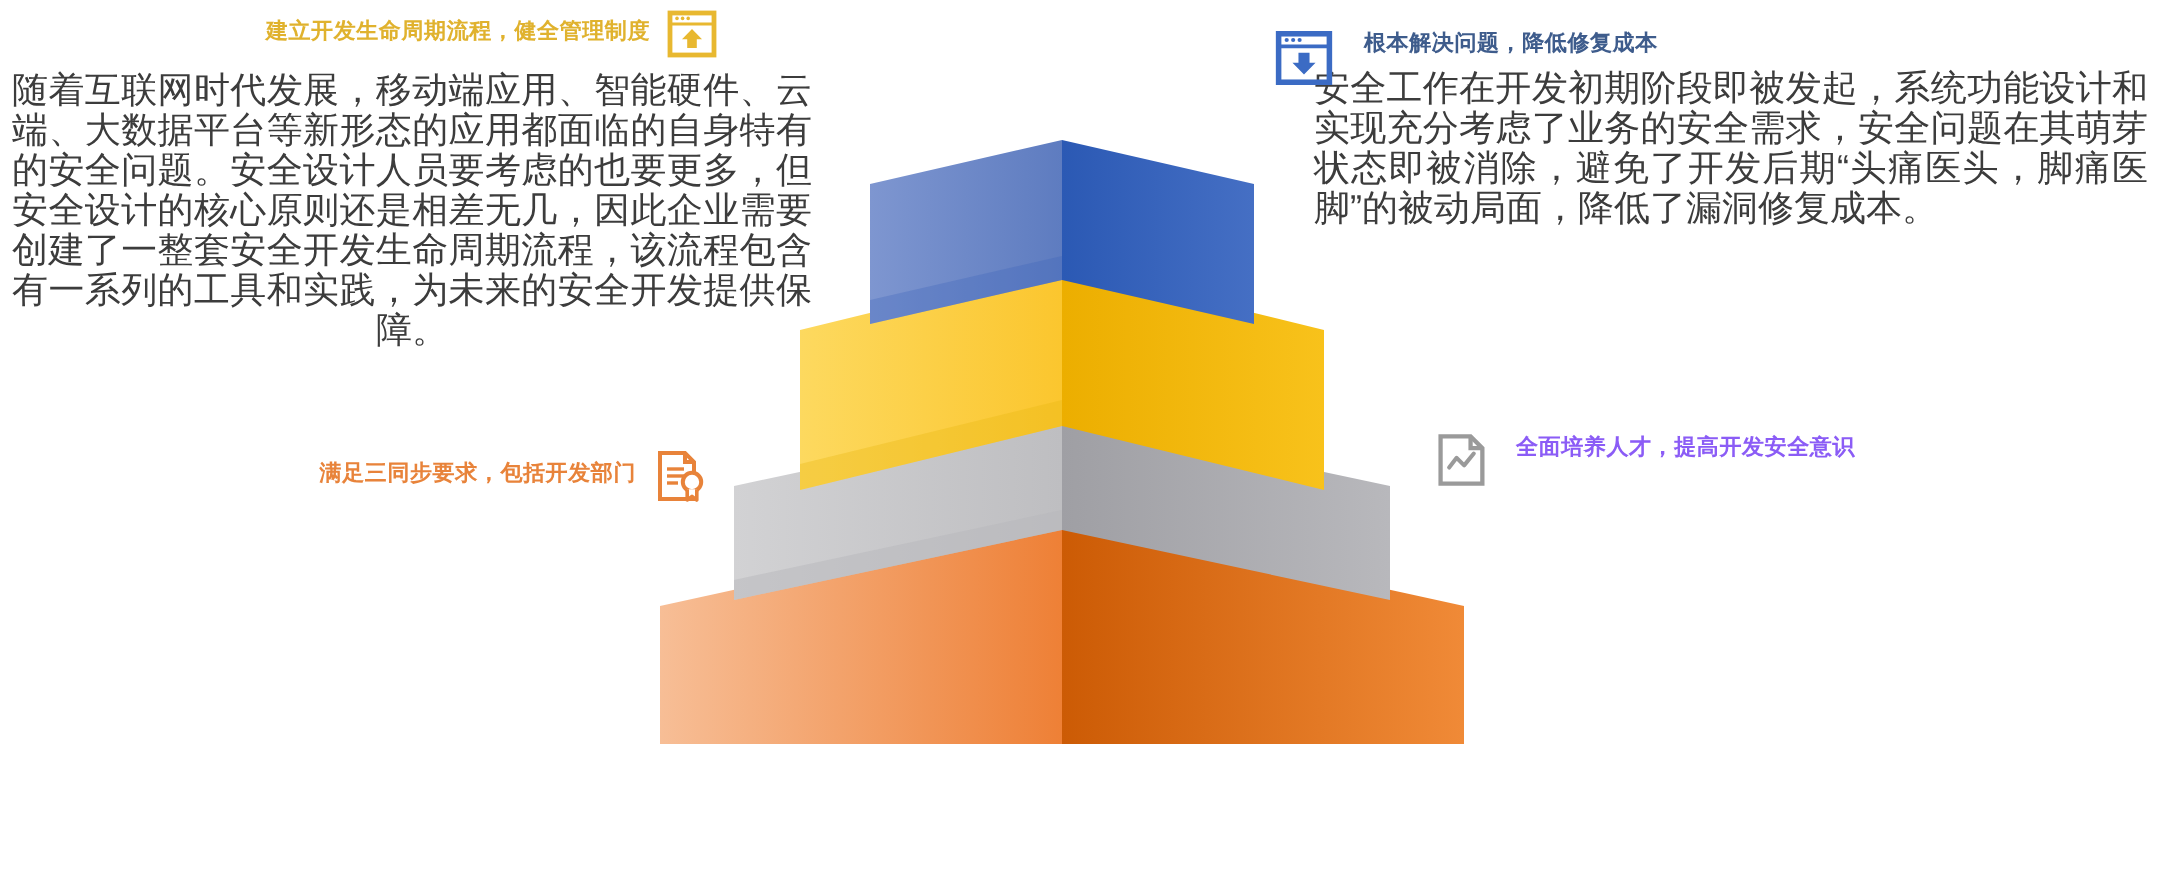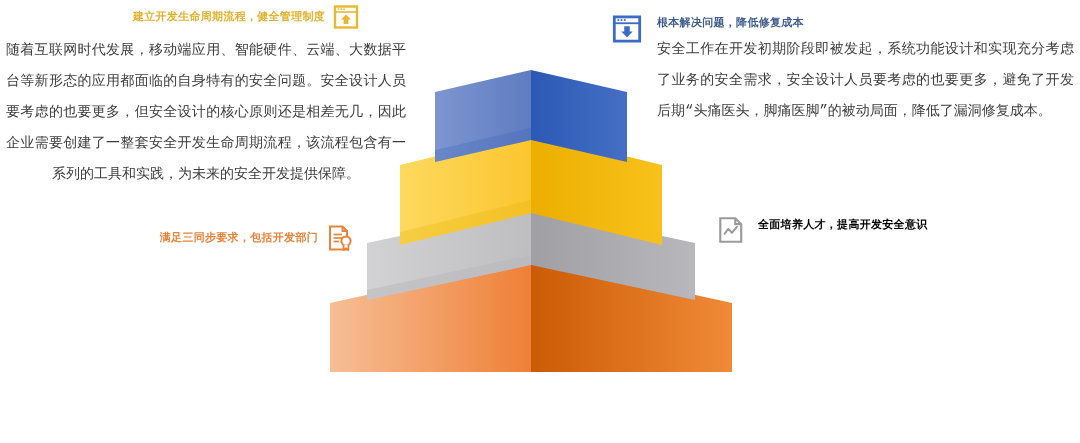--- a/index.html
+++ b/index.html
@@ -15,36 +15,35 @@
   .pyramid{position:absolute;left:0;top:0;width:1080px;height:443px;pointer-events:none;}
 
   
   .quad{position:absolute;}
   .qhead{
     display:flex;align-items:center;gap:8px;
     font-size:11px;font-weight:bold;letter-spacing:.3px;
     white-space:nowrap;line-height:1.2;
   }
   .qbody{
-    font-size:14px;line-height:31px;color:#3c3c3c;
+    font-size:18px;line-height:20px;color:#3c3c3c;
     text-align:justify;text-align-last:center;
     text-justify:inter-ideograph;
     margin-top:5px;
-    font-family:Liberation Mono, monospace;
   }
 
   #quad-tl{left:6px;top:4px;width:400px;}
   #quad-tl .qhead{color:#E0B22E;justify-content:center;padding-left:80px;}
   #quad-tr{left:612px;top:16px;width:462px;}
   #quad-tr .qhead{color:#3E5C8C;padding-left:45px;}
   #quad-tr .qbody{padding-left:45px;text-align-last:left;}
   #quad-bl{left:2px;top:224px;width:352px;}
   #quad-bl .qhead{color:#E8833A;justify-content:flex-end;}
   #quad-br{left:718px;top:218px;width:356px;}
-  #quad-br .qhead{color:#000000;padding-left:40px;}
+  #quad-br .qhead{color:#8b5cf6;padding-left:40px;}
   #quad-br .qbody{padding-left:40px;}
 
   .ico{flex:0 0 auto;display:block;}
 </style>
 </head>
 <body>
 
 <div class="stage">
 
   <svg class="pyramid" viewBox="0 0 1080 443" width="1080" height="443" xmlns="http://www.w3.org/2000/svg">
@@ -124,32 +123,32 @@
         <circle cx="5.5" cy="5.2" r="0.9" fill="#E8B830"></circle>
         <circle cx="8.3" cy="5.2" r="0.9" fill="#E8B830"></circle>
         <circle cx="11.1" cy="5.2" r="0.9" fill="#E8B830"></circle>
         <path d="M13 10.5 L18 15.6 L15.4 15.6 L15.4 20 L10.6 20 L10.6 15.6 L8 15.6 Z" fill="#E8B830"></path>
       </svg>
     </div>
     <div class="qbody">随着互联网时代发展，移动端应用、智能硬件、云端、大数据平台等新形态的应用都面临的自身特有的安全问题。安全设计人员要考虑的也要更多，但安全设计的核心原则还是相差无几，因此企业需要创建了一整套安全开发生命周期流程，该流程包含有一系列的工具和实践，为未来的安全开发提供保障。</div>
   </div>
 
   <div class="quad" id="quad-tr">
-    <div class="qhead" style="position:relative;">
+    <div class="qhead" style="position:relative;margin-left:25px;">
       <svg class="ico" style="position:absolute;left:0;top:-2px;" width="30" height="30" viewBox="0 0 26 26" xmlns="http://www.w3.org/2000/svg">
         <rect x="2" y="2.5" width="22" height="21" fill="none" stroke="#3B6BC4" stroke-width="2.4"></rect>
         <line x1="2" y1="8" x2="24" y2="8" stroke="#3B6BC4" stroke-width="1.6"></line>
         <circle cx="5.5" cy="5.2" r="0.9" fill="#3B6BC4"></circle>
         <circle cx="8.3" cy="5.2" r="0.9" fill="#3B6BC4"></circle>
         <circle cx="11.1" cy="5.2" r="0.9" fill="#3B6BC4"></circle>
         <path d="M13 20.2 L8 15.1 L10.6 15.1 L10.6 10.7 L15.4 10.7 L15.4 15.1 L18 15.1 Z" fill="#3B6BC4"></path>
       </svg>
       <span>根本解决问题，降低修复成本</span>
     </div>
-    <div class="qbody">安全工作在开发初期阶段即被发起，系统功能设计和实现充分考虑了业务的安全需求，安全设计人员要考虑的也要更多，避免了开发后期“头痛医头，脚痛医脚”的被动局面，降低了漏洞修复成本。</div>
+    <div class="qbody">安全工作在开发初期阶段即被发起，系统功能设计和实现充分考虑了业务的安全需求，安全问题在其萌芽状态即被消除，避免了开发后期“头痛医头，脚痛医脚”的被动局面，降低了漏洞修复成本。</div>
   </div>
 
   <div class="quad" id="quad-bl">
     <div class="qhead">
       <span>满足三同步要求，包括开发部门</span>
       <svg class="ico" width="28" height="28" viewBox="0 0 28 28" xmlns="http://www.w3.org/2000/svg">
         <path d="M4 2.5 L16.5 2.5 L21 7 L21 25.5 L4 25.5 Z" fill="none" stroke="#E8833A" stroke-width="2"></path>
         <path d="M16.5 2.5 L16.5 7 L21 7" fill="none" stroke="#E8833A" stroke-width="2"></path>
         <line x1="7.5" y1="10.5" x2="16" y2="10.5" stroke="#E8833A" stroke-width="1.7"></line>
         <line x1="7.5" y1="14" x2="16" y2="14" stroke="#E8833A" stroke-width="1.7"></line>

